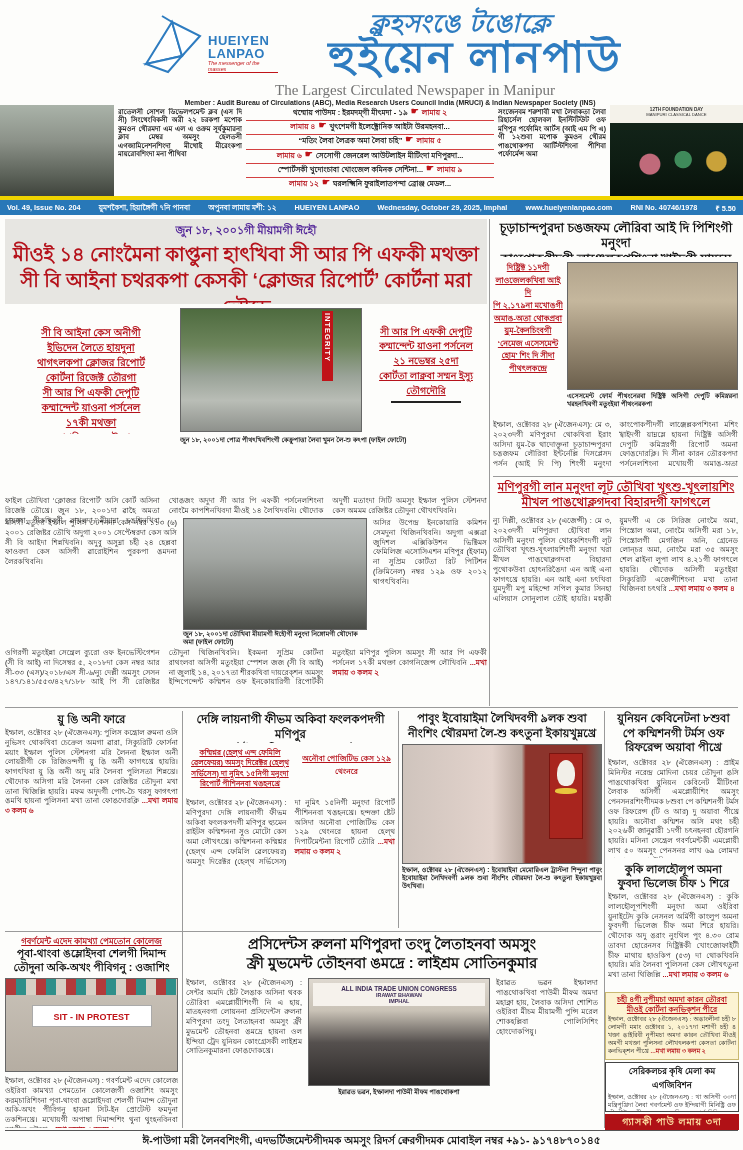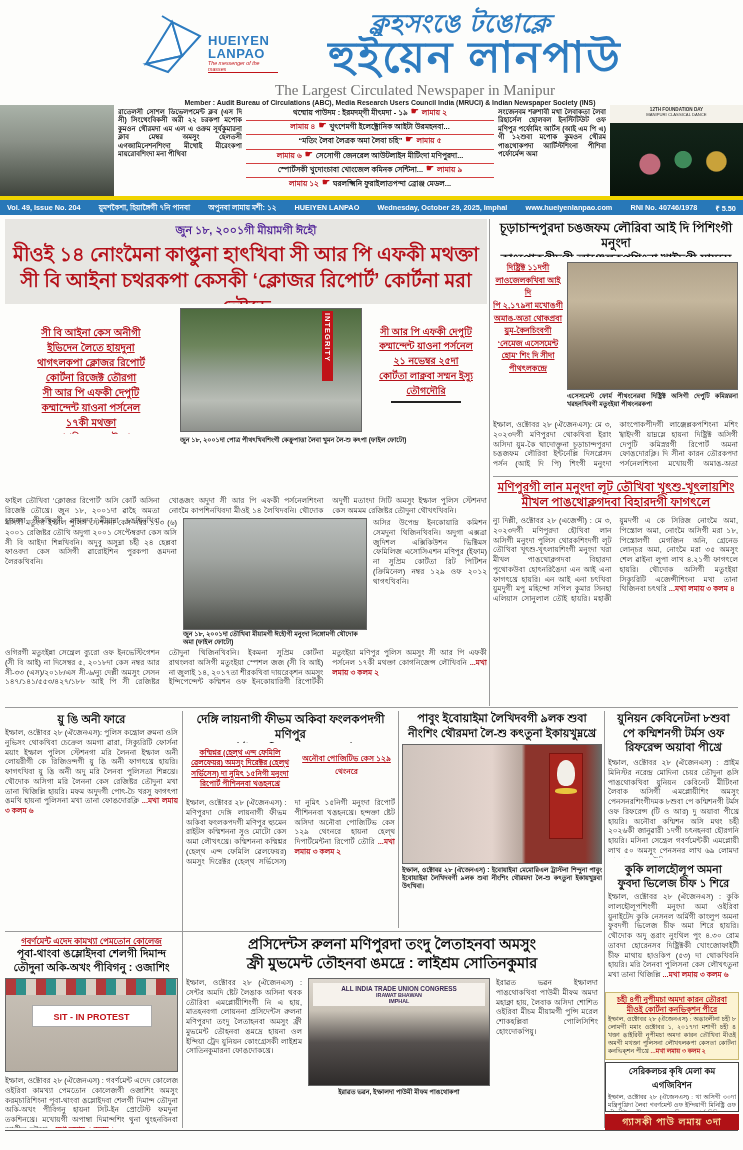--- a/index.html
+++ b/index.html
@@ -285,14 +285,15 @@
   </div>
   <div class="abs wbox" style="left:605px;top:1062px;width:134px;height:50px;padding:2px;">
     <div class="ctr h-black" style="font-size:8.6px;">সেরিকলচর কৃষি মেলা কম এগজিবিশন</div>
     <div class="body-txt" style="font-size:6.2px;">
       <span>ইম্ফাল, ওক্টোবর ২৮ (ঐজেনএস) : থা অসিগী ৩০দা মন্ত্রিপুখ্রিদা লৈবা গবর্ণমেন্ট ওফ ইন্দিয়াগী মিনিষ্ট্রি ওফ টেক্সটাইলসকী সেন্ত্রেল সিল্ক বোর্ড-রিজিওনেল সেরিকলচরেল রিসর্চ </span>
     </div>
   </div>
   <div class="abs gasbanner" style="left:605px;top:1114px;width:134px;height:16px;">গ্যাসকী পাউ লমায় ৩দা</div>
 
   <div class="hline" style="left:5px;top:1130px;width:733px;background:#555;"></div>
+  <div class="abs footer-line" style="left:0;top:1133px;width:743px;height:15px;">ঈ-পাউগা মরী লৈনবশিংগী, এদভর্টিজমেন্টগীদমক অমসুং রিদর্স ক্বেরগীদমক মোবাইল নম্বর +৯১- ৯১৭৪৮৭০১৪৫</div>
 
 </div>
 
 </body></html>

